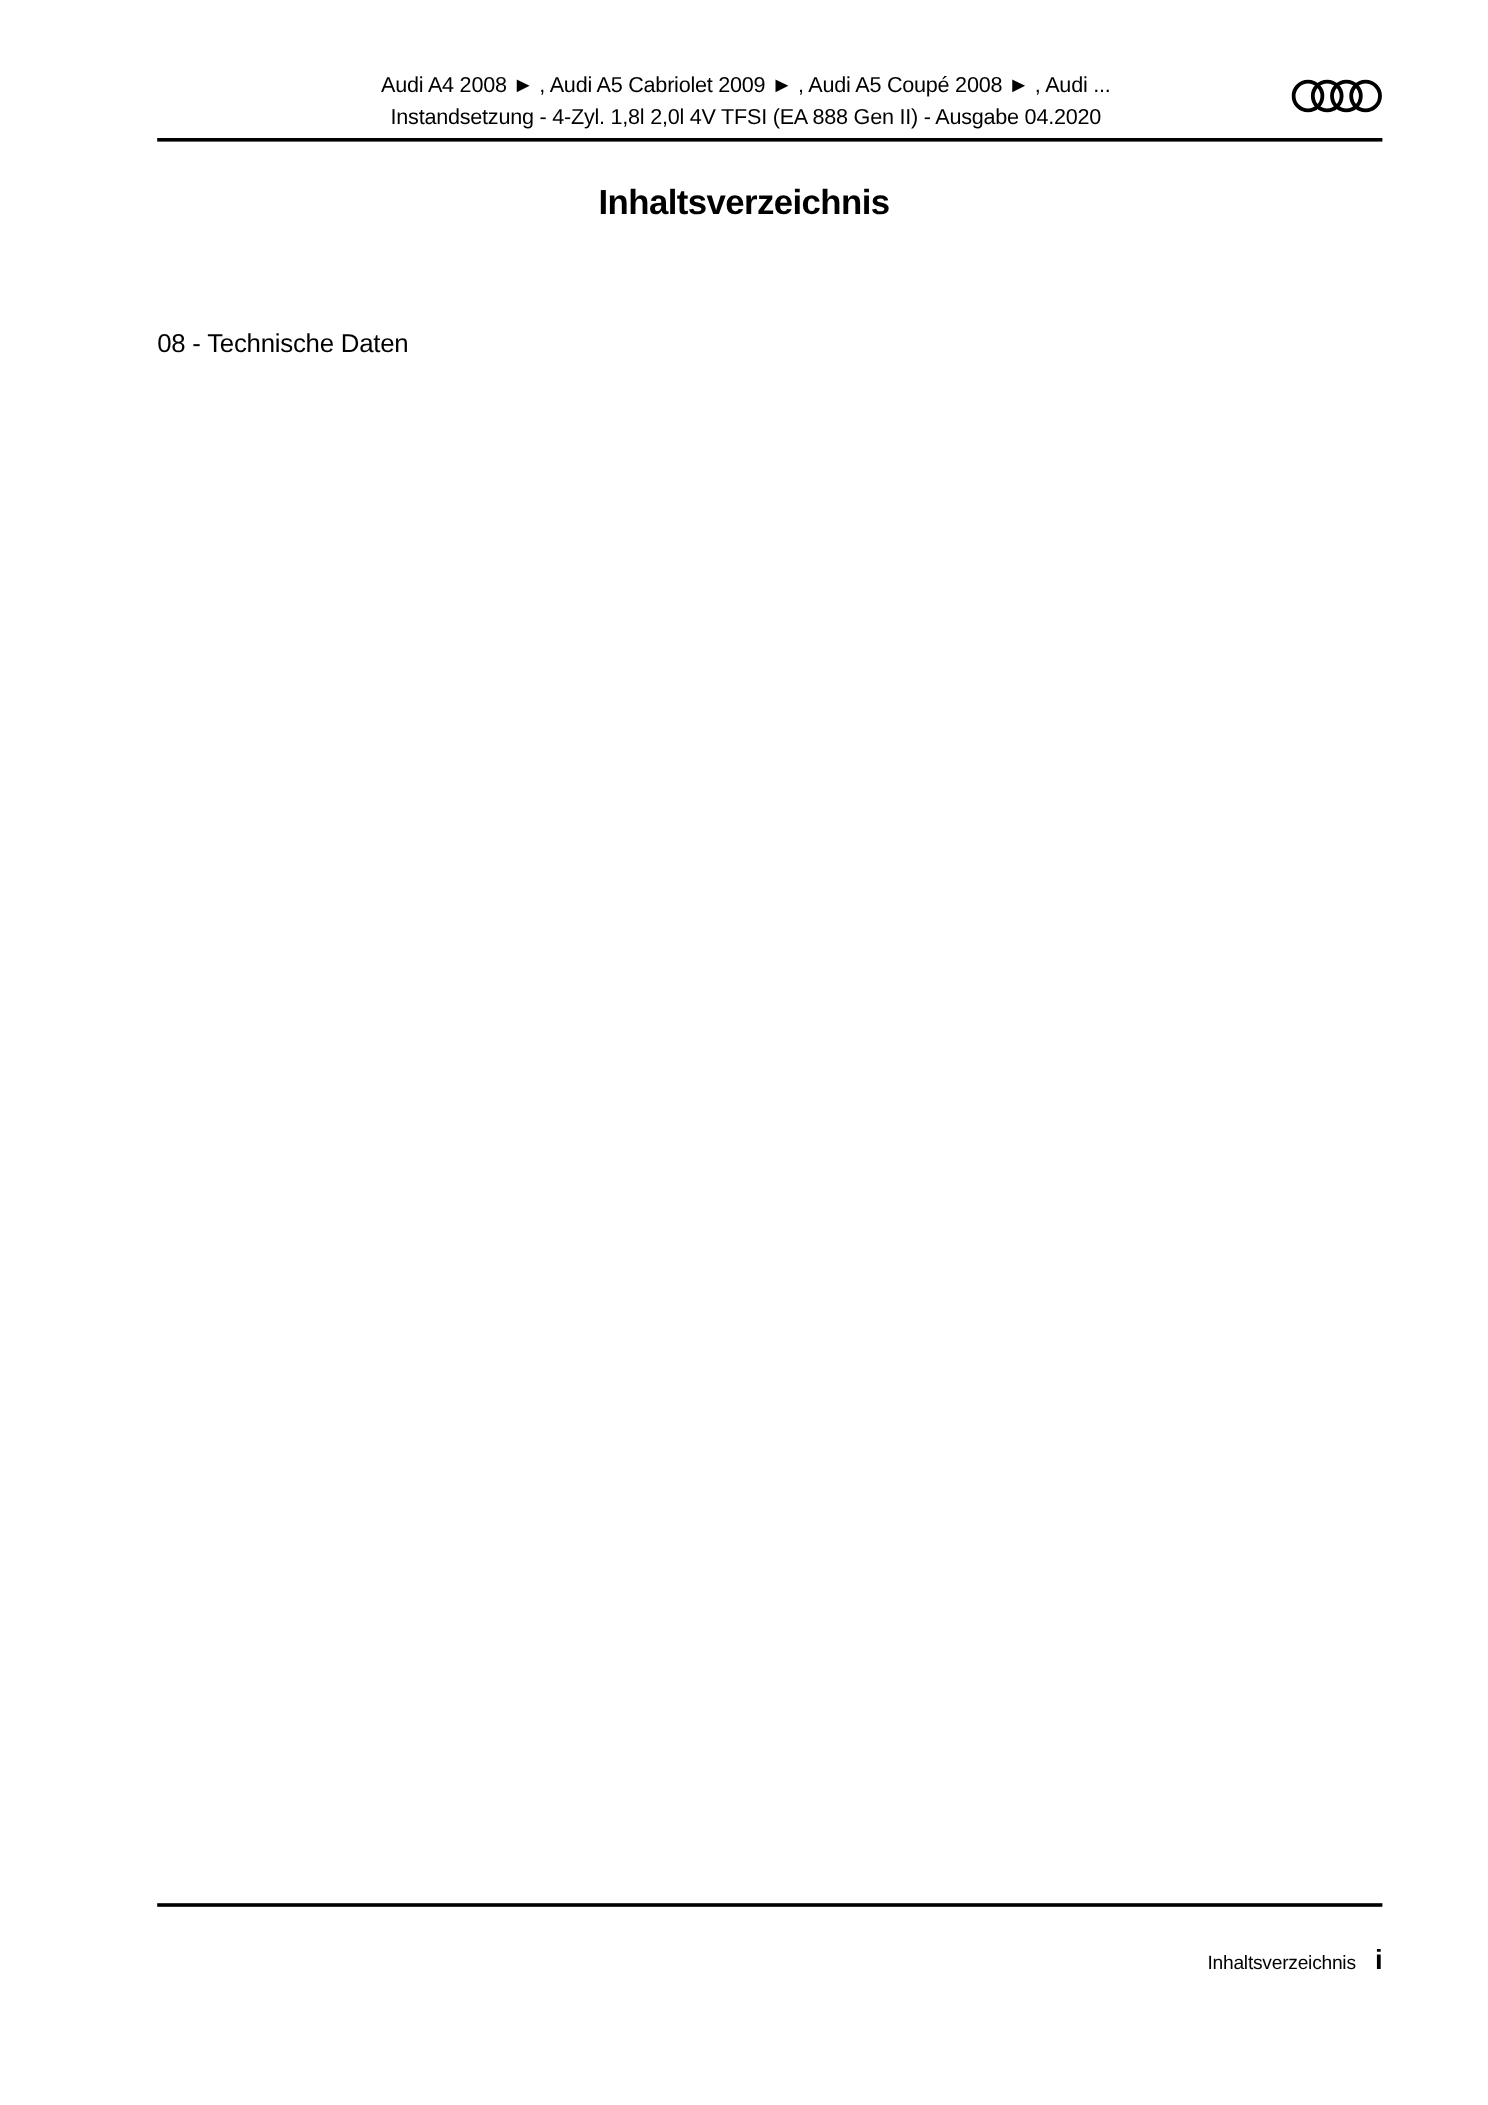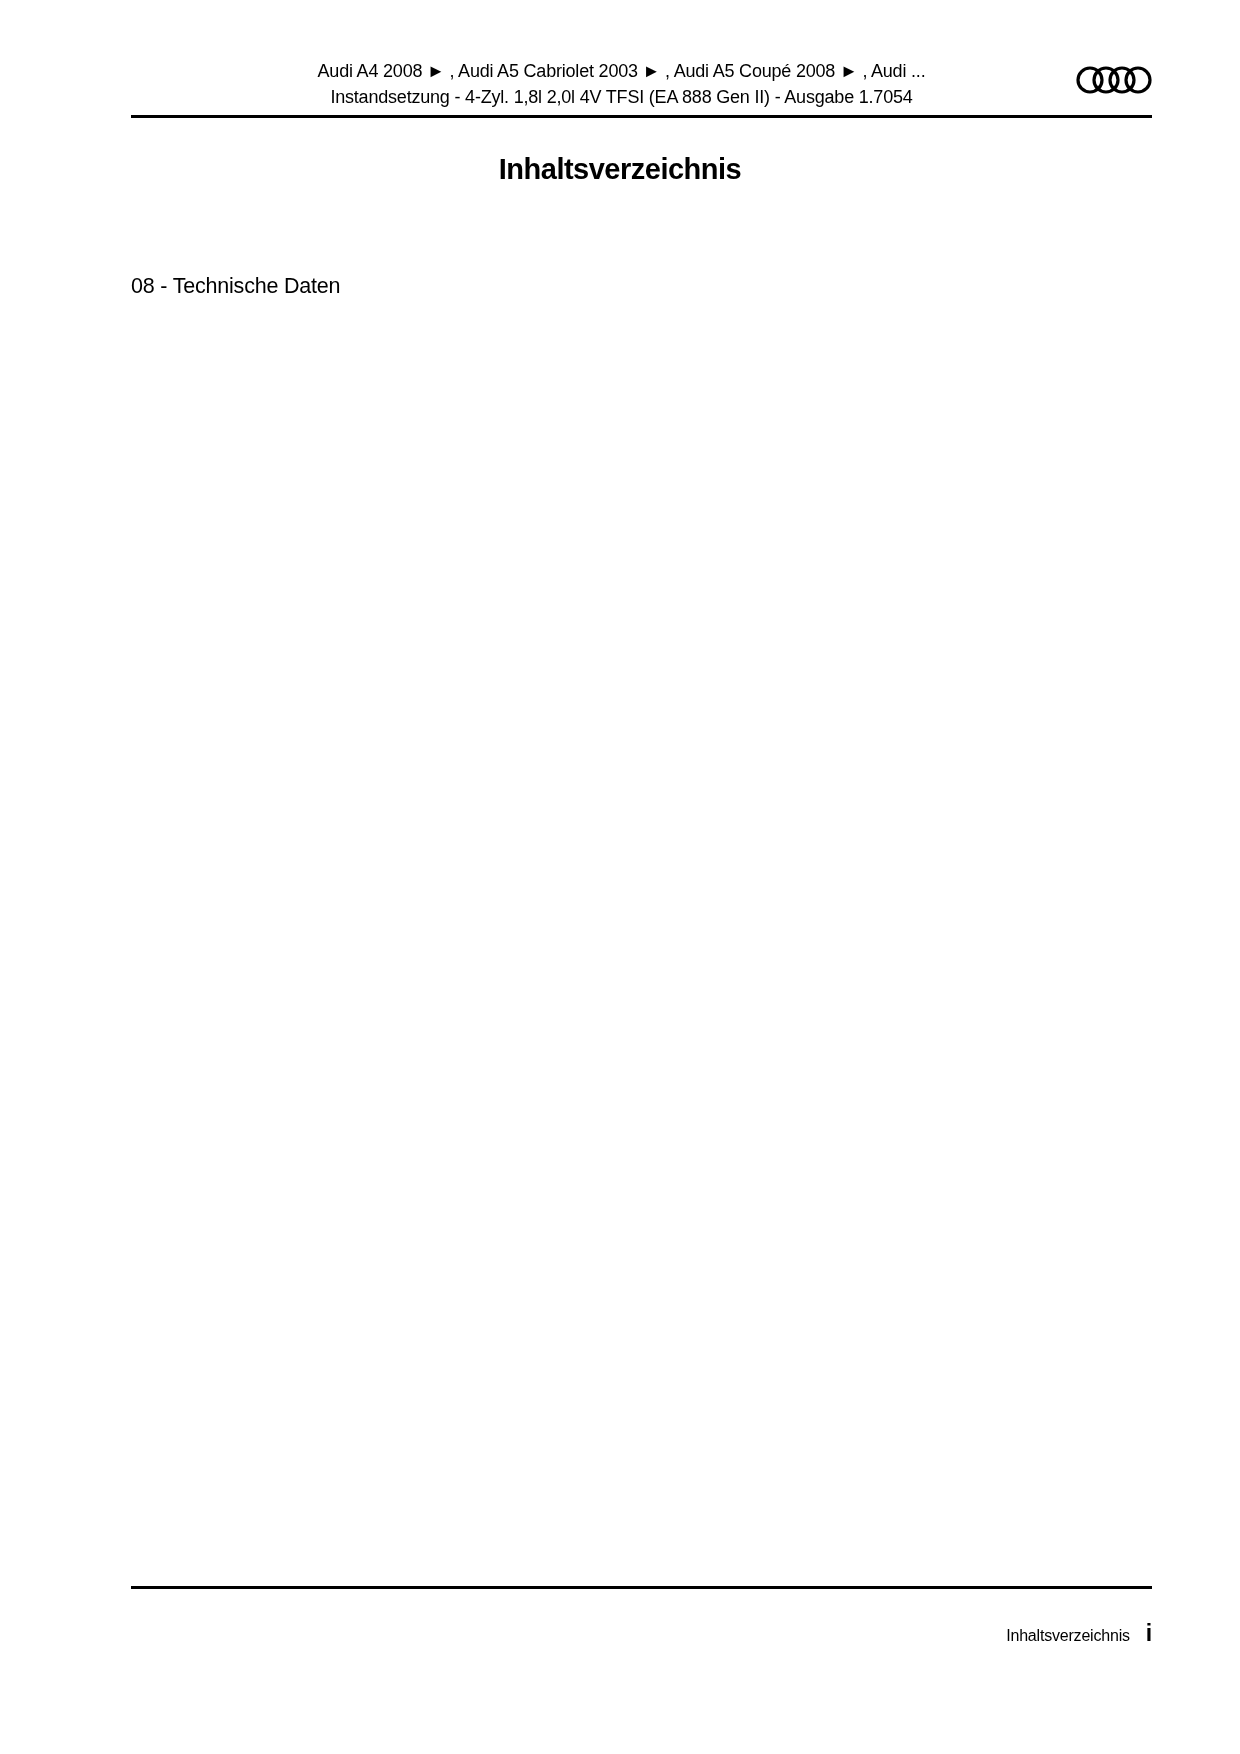--- a/index.html
+++ b/index.html
@@ -56,22 +56,22 @@
   }
   .footer .flabel { font-size:16px; }
   .footer .fpage  { font-size:23px; font-weight:bold; margin-left:16px; }
 </style>
 </head>
 <body>
 
 <div class="page">
 
   <div class="header">
-    <div class="hline">Audi A4 2008 ► , Audi A5 Cabriolet 2003 ► , Audi A5 Coupé 2008 ► , Audi ...</div>
-    <div class="hline">Instandsetzung - 4-Zyl. 1,8l 2,0l 4V TFSI (EA 888 Gen II) - Ausgabe 1.7054</div>
+    <div class="hline">Audi A4 2008 ► , Audi A5 Cabriolet 2009 ► , Audi A5 Coupé 2008 ► , Audi ...</div>
+    <div class="hline">Instandsetzung - 4-Zyl. 1,8l 2,0l 4V TFSI (EA 888 Gen II) - Ausgabe 04.2020</div>
     <svg class="audi-logo" width="76" height="32" viewBox="0 0 76 32" fill="none" xmlns="http://www.w3.org/2000/svg">
       <circle cx="14" cy="16" r="12" stroke="#000" stroke-width="3.2"></circle>
       <circle cx="30" cy="16" r="12" stroke="#000" stroke-width="3.2"></circle>
       <circle cx="46" cy="16" r="12" stroke="#000" stroke-width="3.2"></circle>
       <circle cx="62" cy="16" r="12" stroke="#000" stroke-width="3.2"></circle>
     </svg>
   </div>
   <div class="header-rule"></div>
 
   <div class="toc-title">Inhaltsverzeichnis</div>

